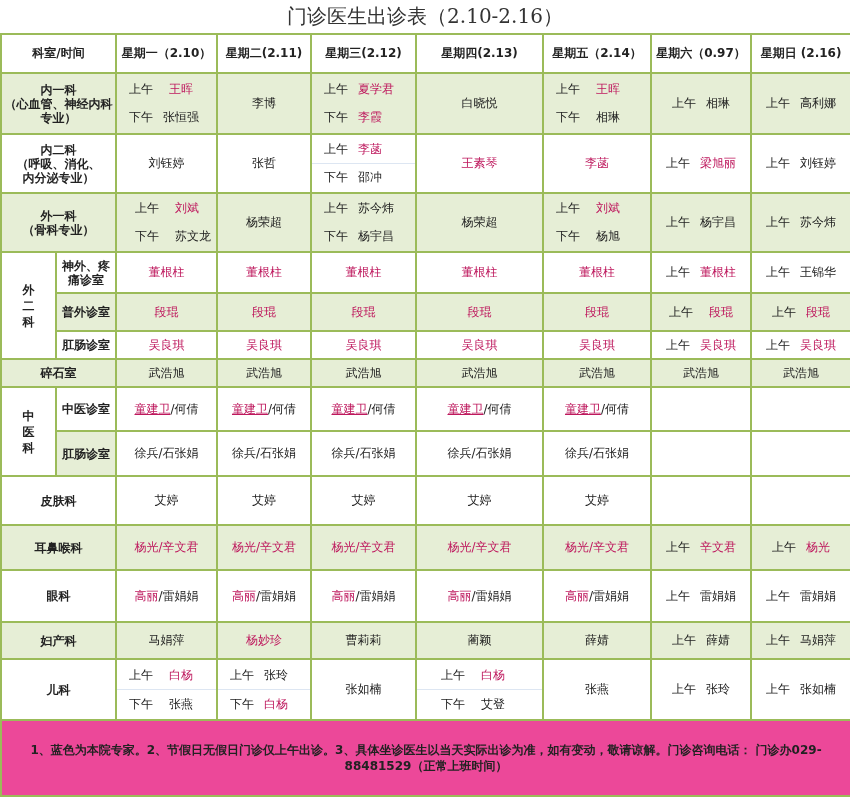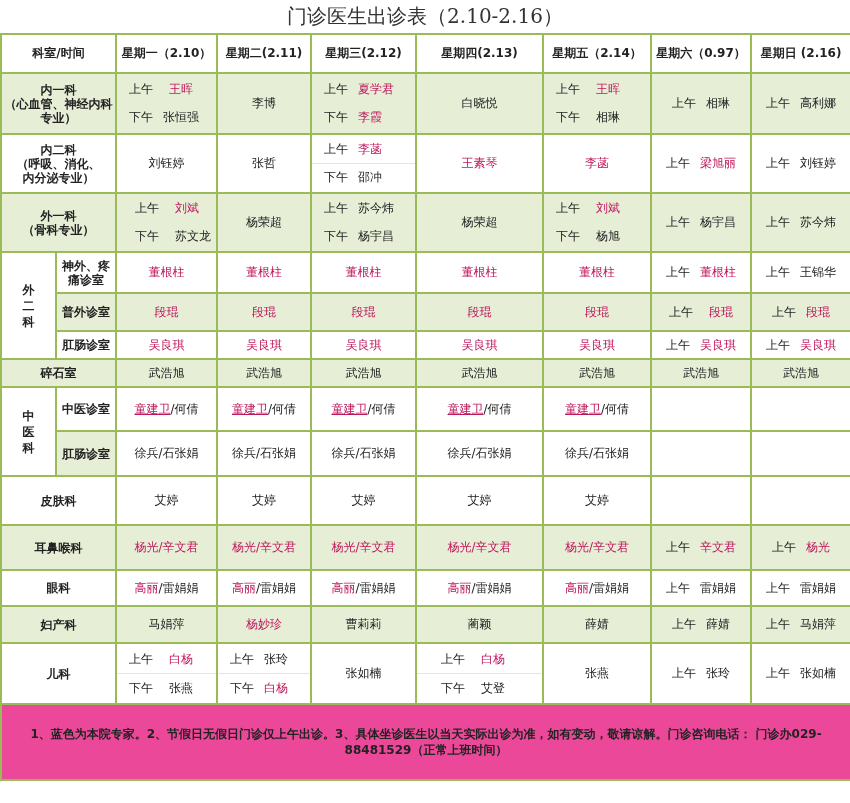--- a/index.html
+++ b/index.html
@@ -263,21 +263,21 @@
     <td colspan="2" class="dept">耳鼻喉科</td>
     <td class="blue">杨光/辛文君</td>
     <td class="blue">杨光/辛文君</td>
     <td class="blue">杨光/辛文君</td>
     <td class="blue">杨光/辛文君</td>
     <td class="blue">杨光/辛文君</td>
     <td><span class="lbl">上午</span><span class="blue">辛文君</span></td>
     <td><span class="lbl">上午</span><span class="blue">杨光</span></td>
   </tr>
 
-  <tr class="w" style="height:36px">
+  <tr class="w" style="height:52px">
     <td colspan="2" class="dept">眼科</td>
     <td><span class="blue">高丽</span><span>/雷娟娟</span></td>
     <td><span class="blue">高丽</span><span>/雷娟娟</span></td>
     <td><span class="blue">高丽</span><span>/雷娟娟</span></td>
     <td><span class="blue">高丽</span><span>/雷娟娟</span></td>
     <td><span class="blue">高丽</span><span>/雷娟娟</span></td>
     <td><span class="lbl">上午</span><span>雷娟娟</span></td>
     <td><span class="lbl">上午</span><span>雷娟娟</span></td>
   </tr>
 

